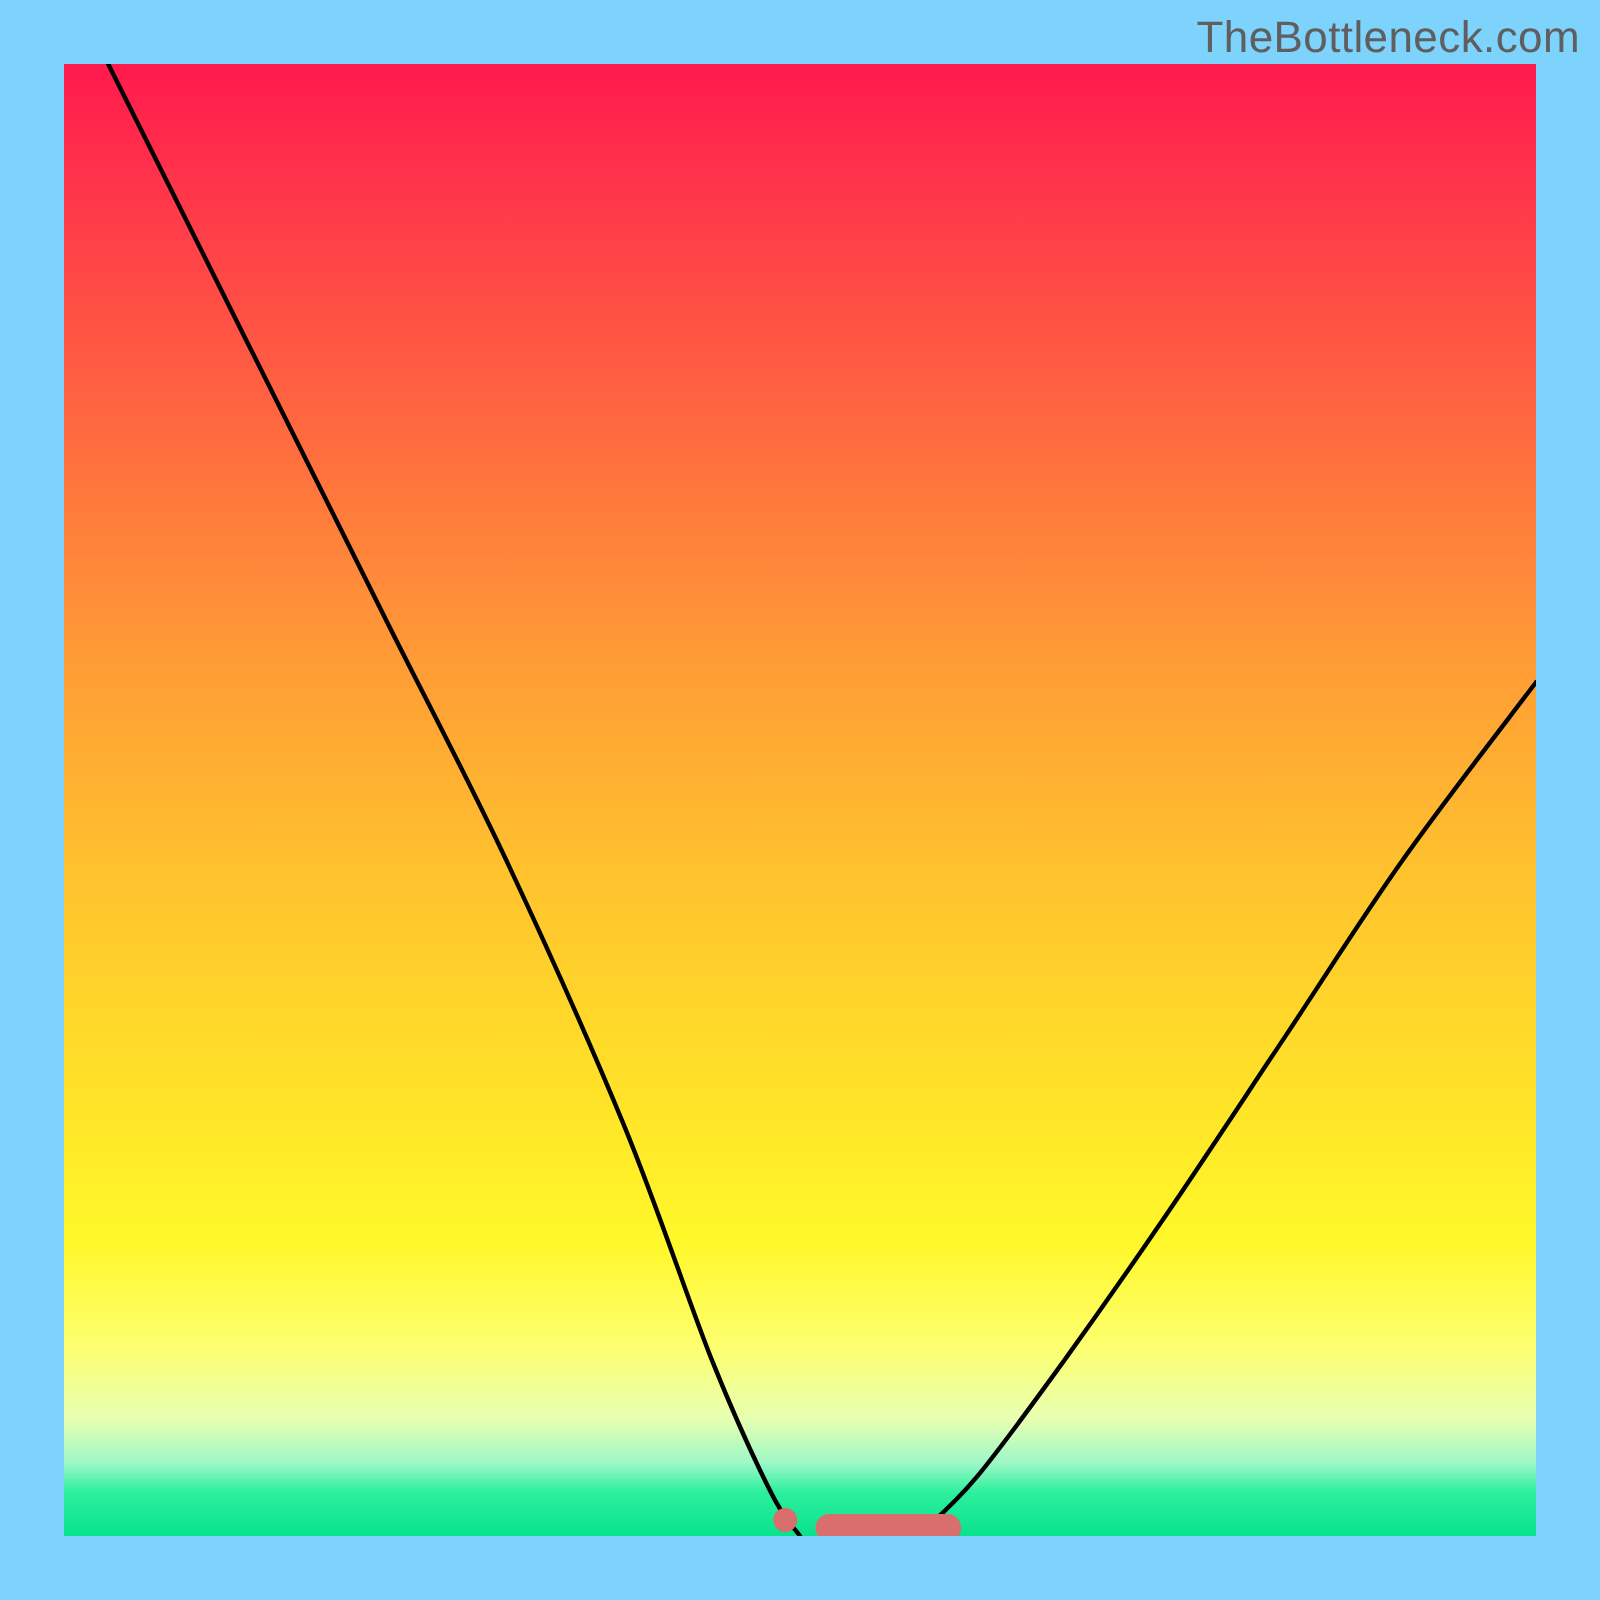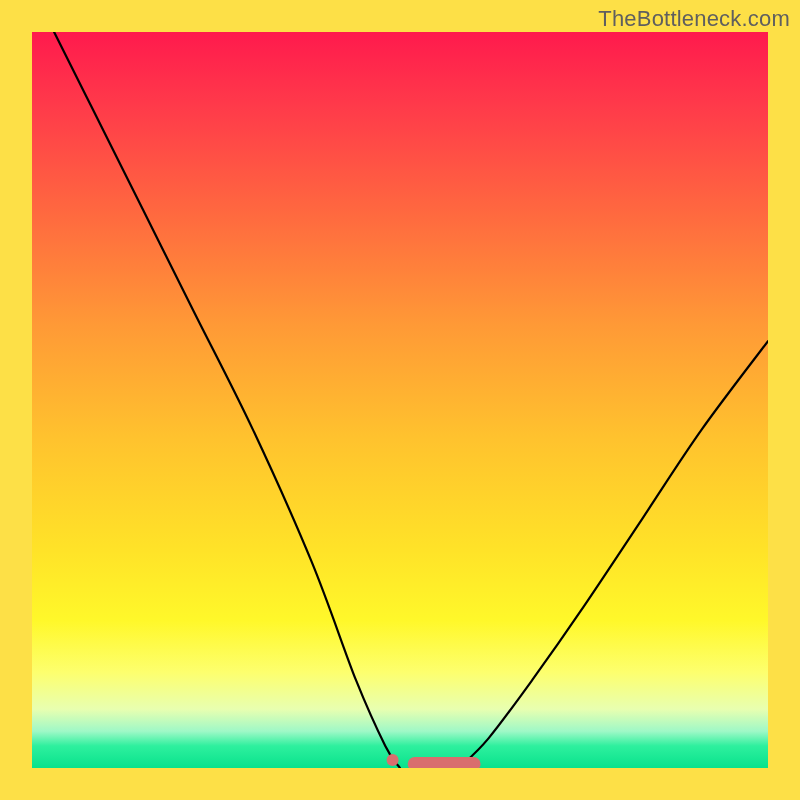--- a/index.html
+++ b/index.html
@@ -10,21 +10,21 @@
     background: #000;
     overflow: hidden;
     font-family: Arial, Helvetica, sans-serif;
   }
   .frame {
     position: absolute;
     left: 0;
     top: 0;
     width: 800px;
     height: 800px;
-    background: #fde047;
+    background: #7dd3fc;
   }
   .plot {
     position: absolute;
     left: 32px;
     top: 32px;
     width: 736px;
     height: 736px;
     background: linear-gradient(
       to bottom,
       #ff1a4d 0%,

